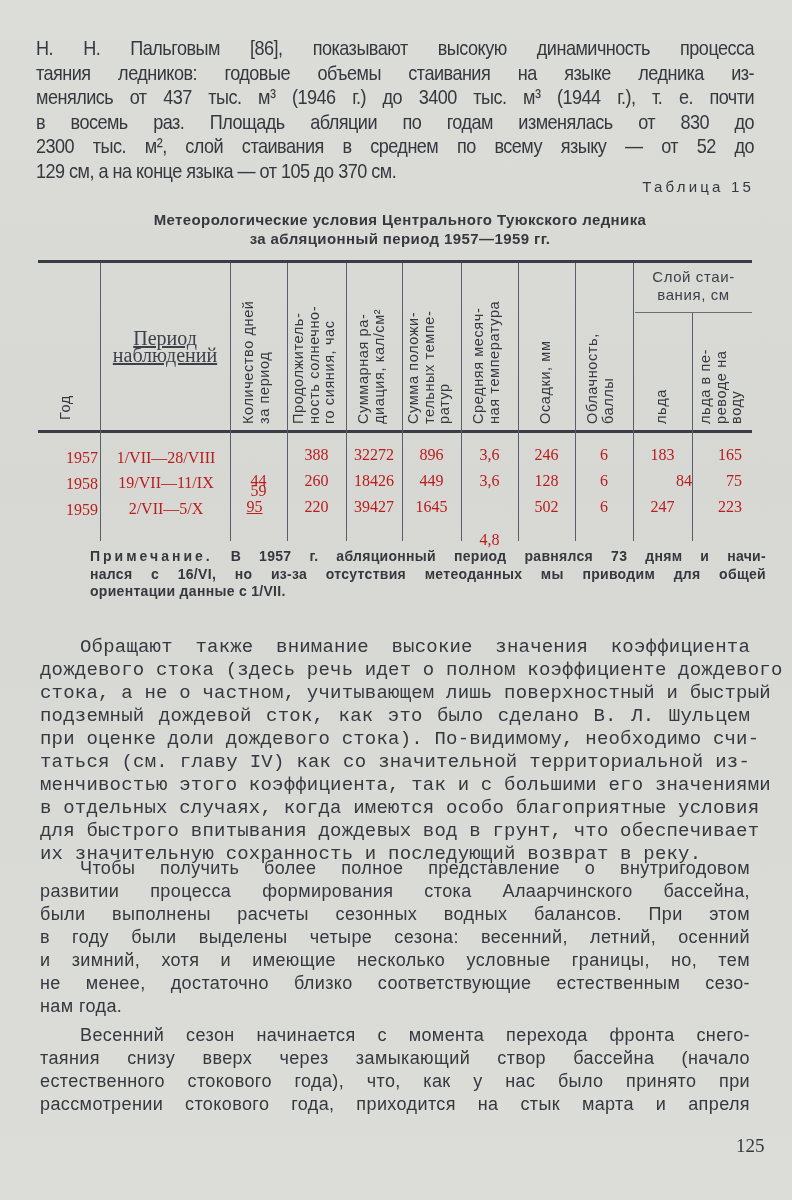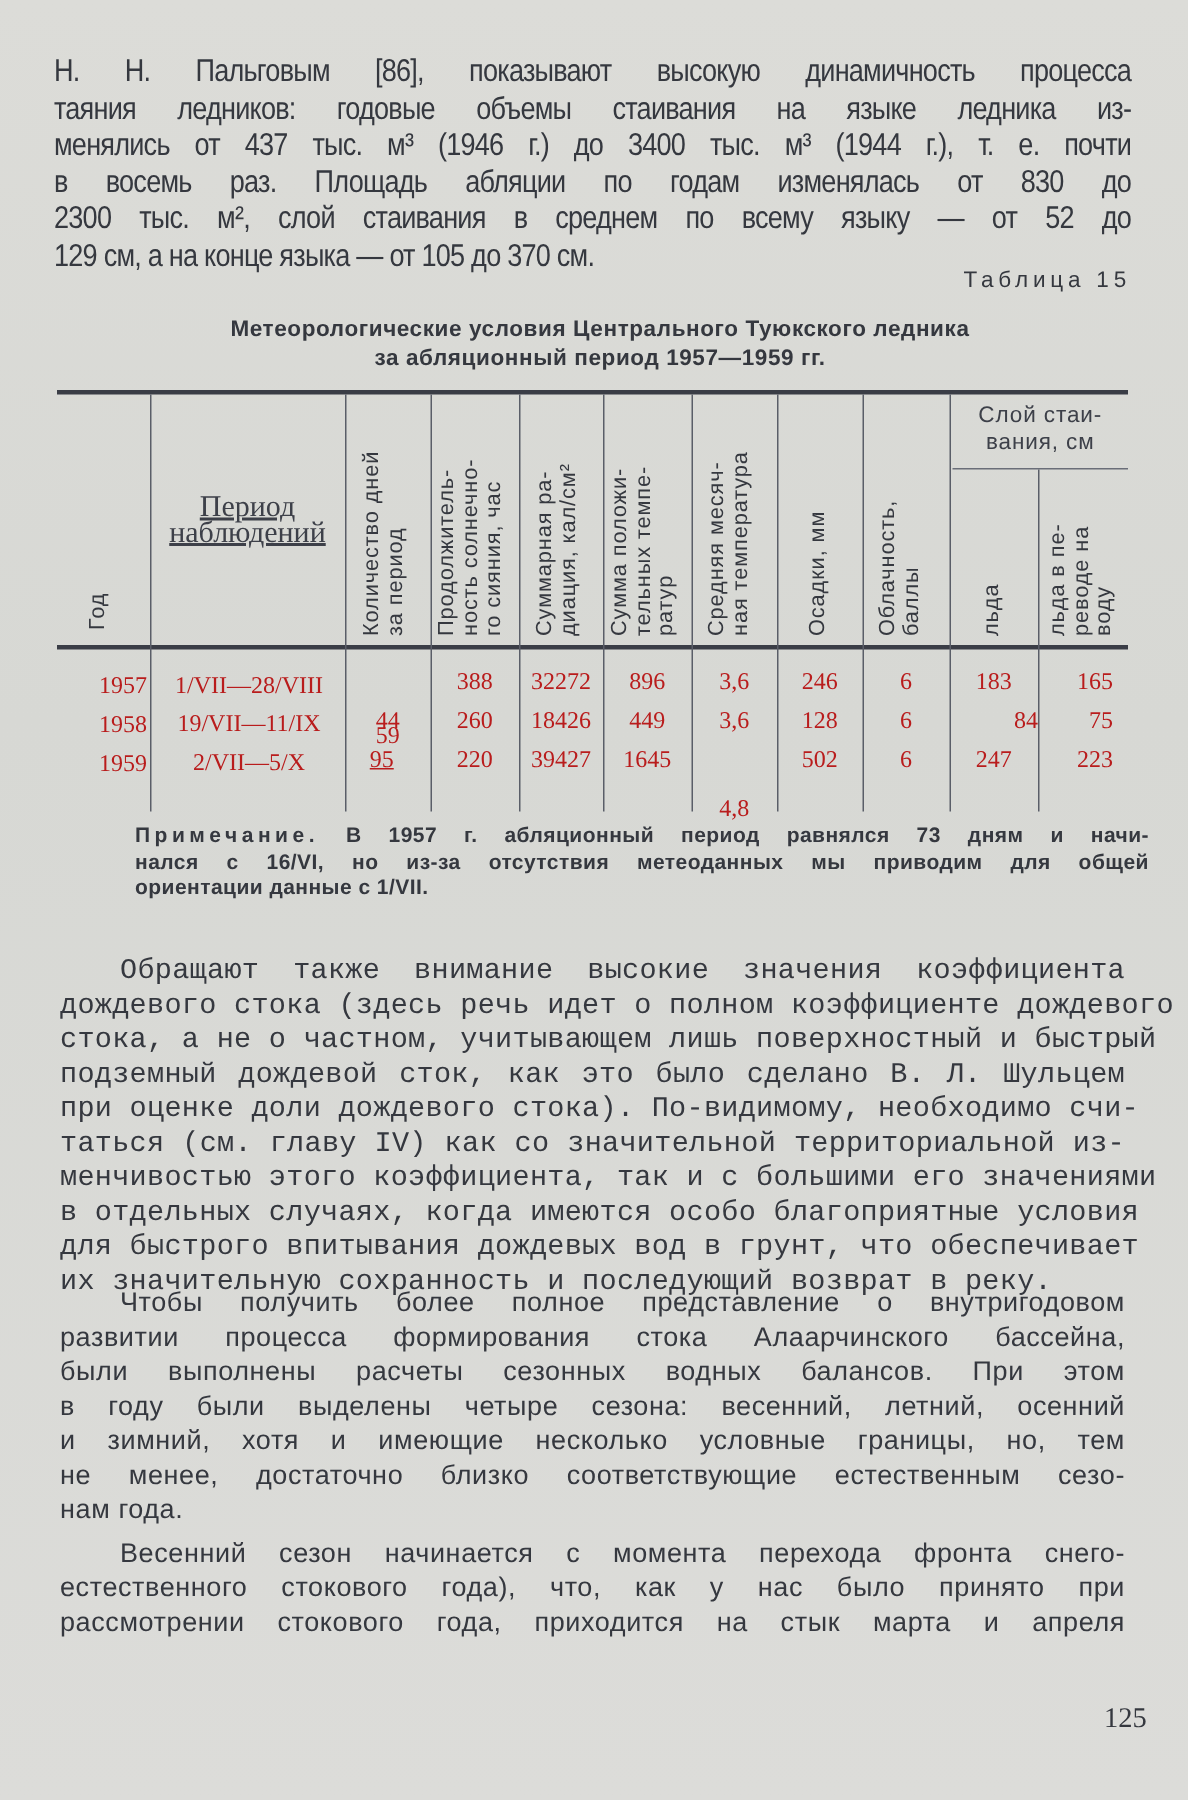--- a/index.html
+++ b/index.html
@@ -218,18 +218,19 @@
 
   <div class="body2">
     <span class="line indent">Чтобы получить более полное представление о внутригодовом</span>
     <span class="line">развитии процесса формирования стока Алаарчинского бассейна,</span>
     <span class="line">были выполнены расчеты сезонных водных балансов. При этом</span>
     <span class="line">в году были выделены четыре сезона: весенний, летний, осенний</span>
     <span class="line">и зимний, хотя и имеющие несколько условные границы, но, тем</span>
     <span class="line">не менее, достаточно близко соответствующие естественным сезо-</span>
     <span class="line last">нам года.</span>
     <span class="line indent" style="margin-top:6px;">Весенний сезон начинается с момента перехода фронта снего-</span>
+    <span class="line">таяния снизу вверх через замыкающий створ бассейна (начало</span>
     <span class="line">естественного стокового года), что, как у нас было принято при</span>
     <span class="line">рассмотрении стокового года, приходится на стык марта и апреля</span>
   </div>
 
   <div class="pagenum">125</div>
 </div>
 
 </body></html>

